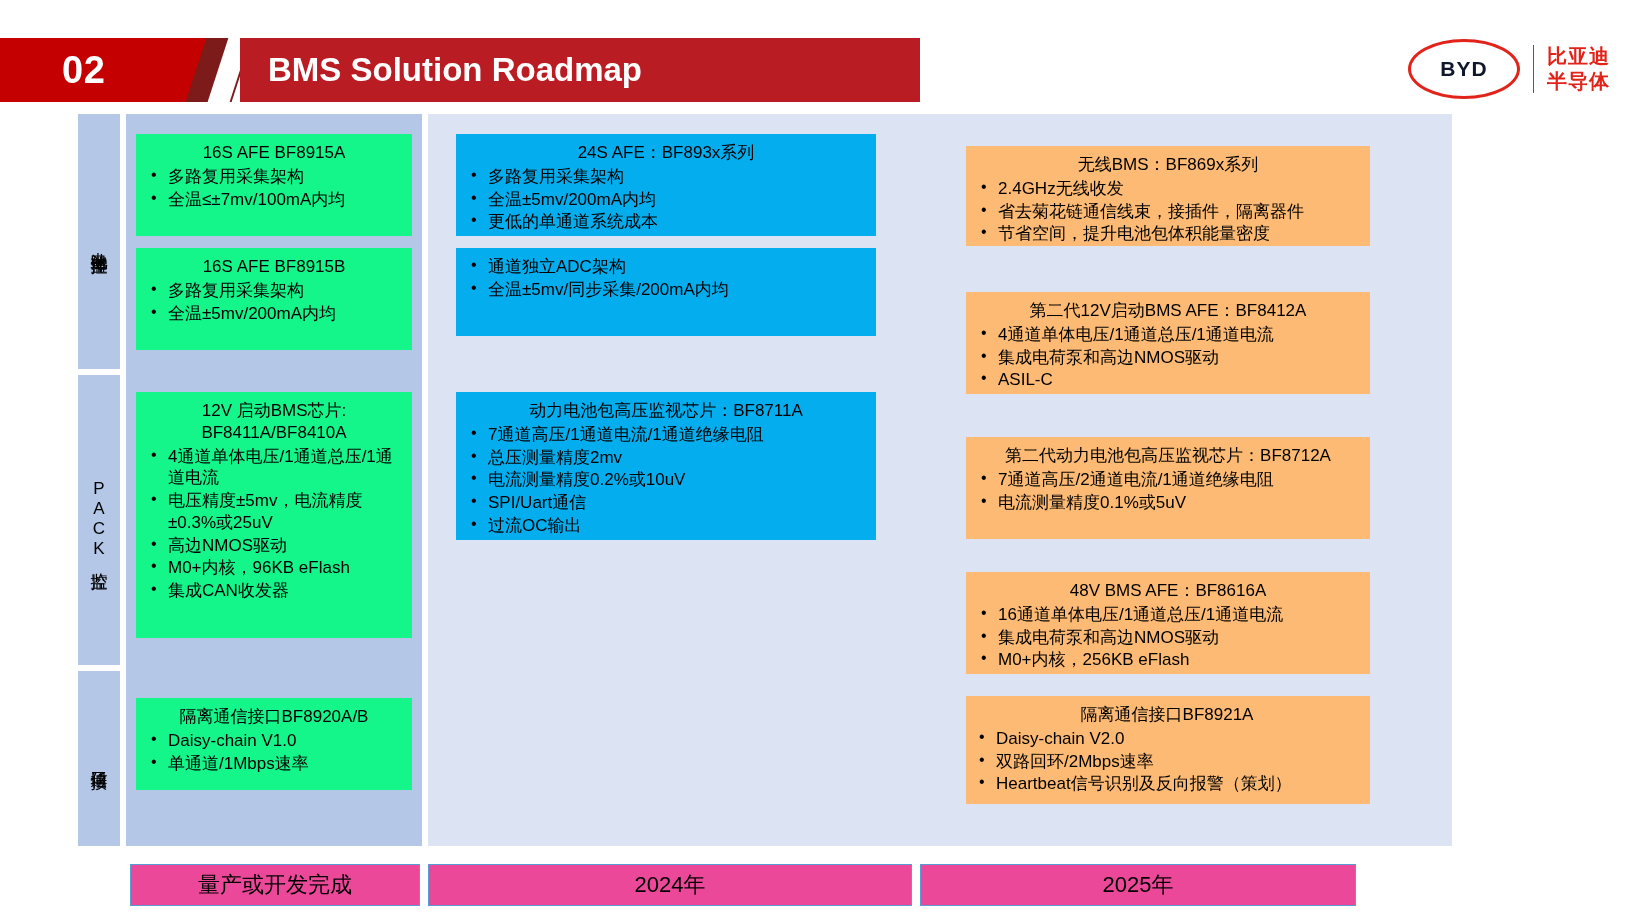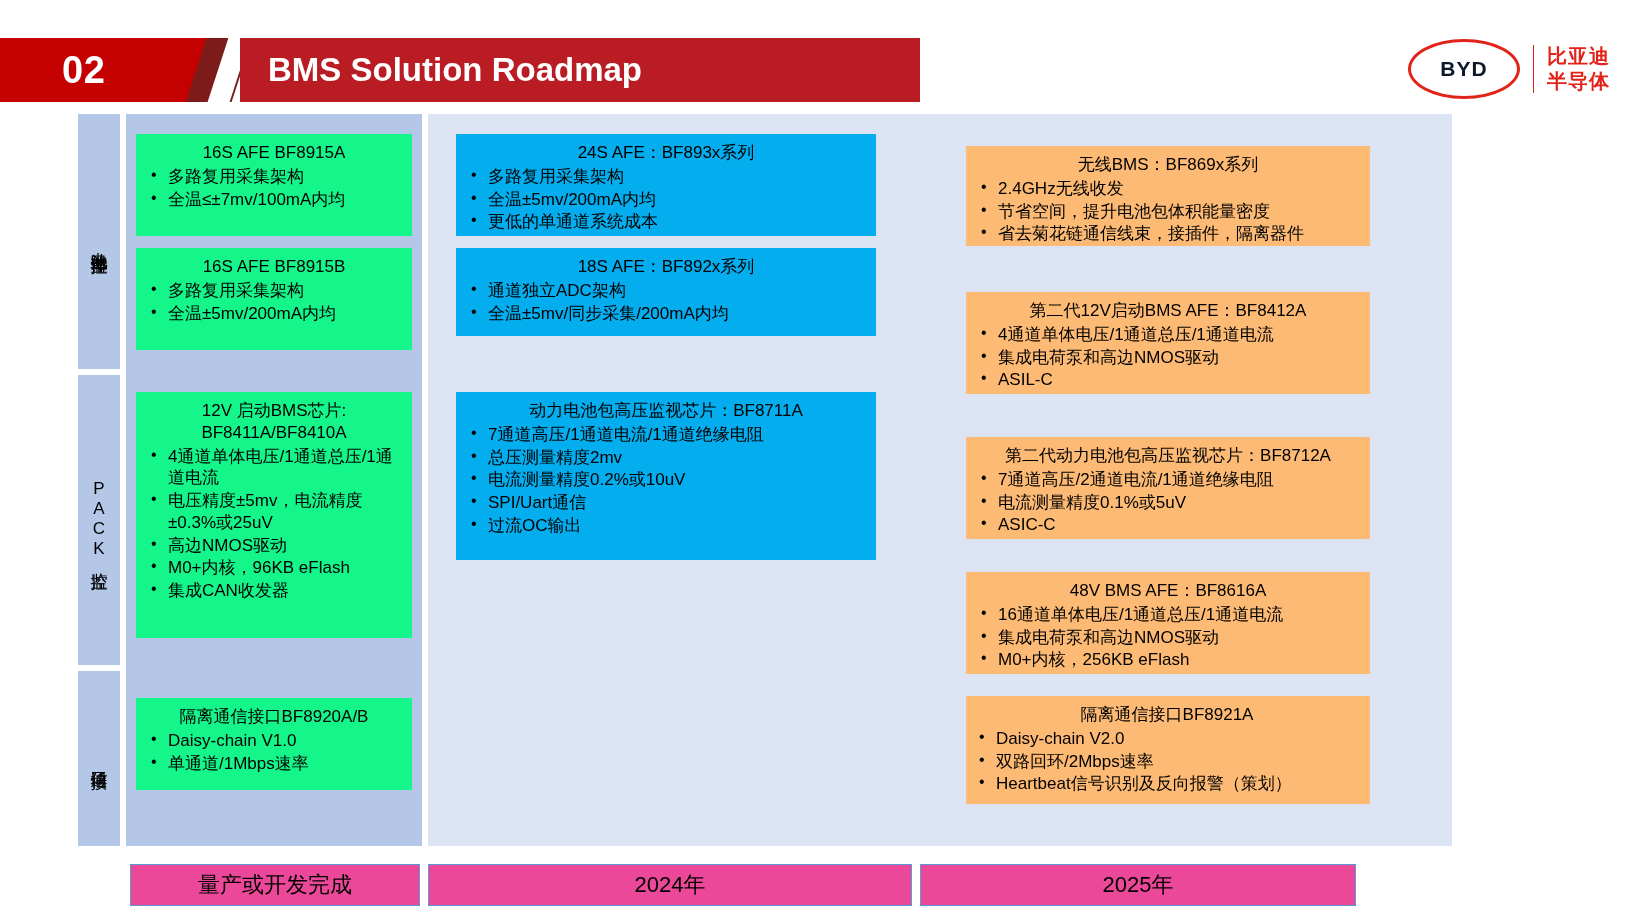--- a/index.html
+++ b/index.html
@@ -176,21 +176,21 @@
 
   
   .g1 { left: 136px; top: 134px;  width: 276px; height: 102px; }
   .g2 { left: 136px; top: 248px;  width: 276px; height: 102px; }
   .g3 { left: 136px; top: 392px;  width: 276px; height: 246px; }
   .g4 { left: 136px; top: 698px;  width: 276px; height: 92px;  }
 
   
   .b1 { left: 456px; top: 134px;  width: 420px; height: 102px; }
   .b2 { left: 456px; top: 248px;  width: 420px; height: 88px;  }
-  .b3 { left: 456px; top: 392px;  width: 420px; height: 168px; }
+  .b3 { left: 456px; top: 392px;  width: 420px; height: 148px; }
 
   
   .y1 { left: 966px; top: 146px;  width: 404px; height: 100px; }
   .y2 { left: 966px; top: 292px;  width: 404px; height: 102px; }
   .y3 { left: 966px; top: 437px;  width: 404px; height: 102px; }
   .y4 { left: 966px; top: 572px;  width: 404px; height: 102px; }
   .y5 { left: 966px; top: 696px;  width: 404px; height: 108px; padding-left: 8px; }
 
   
   .tl {
@@ -284,21 +284,20 @@
 <div class="card blue b1">
   <div class="card-title">24S AFE：BF893x系列</div>
   <ul>
     <li>多路复用采集架构</li>
     <li>全温±5mv/200mA内均</li>
     <li>更低的单通道系统成本</li>
   </ul>
 </div>
 
 <div class="card blue b2">
-  <div class="card-title">18S AFE：BF892x系列</div>
   <ul>
     <li>通道独立ADC架构</li>
     <li>全温±5mv/同步采集/200mA内均</li>
   </ul>
 </div>
 
 <div class="card blue b3">
   <div class="card-title">动力电池包高压监视芯片：BF8711A</div>
   <ul>
     <li>7通道高压/1通道电流/1通道绝缘电阻</li>
@@ -306,40 +305,39 @@
     <li>电流测量精度0.2%或10uV</li>
     <li>SPI/Uart通信</li>
     <li>过流OC输出</li>
   </ul>
 </div>
 
 <div class="card yellow y1">
   <div class="card-title">无线BMS：BF869x系列</div>
   <ul>
     <li>2.4GHz无线收发</li>
+    <li>省去菊花链通信线束，接插件，隔离器件</li>
     <li>节省空间，提升电池包体积能量密度</li>
-    <li>省去菊花链通信线束，接插件，隔离器件</li>
   </ul>
 </div>
 
 <div class="card yellow y2">
   <div class="card-title">第二代12V启动BMS AFE：BF8412A</div>
   <ul>
     <li>4通道单体电压/1通道总压/1通道电流</li>
     <li>集成电荷泵和高边NMOS驱动</li>
     <li>ASIL-C</li>
   </ul>
 </div>
 
 <div class="card yellow y3">
   <div class="card-title">第二代动力电池包高压监视芯片：BF8712A</div>
   <ul>
     <li>7通道高压/2通道电流/1通道绝缘电阻</li>
     <li>电流测量精度0.1%或5uV</li>
-    <li>ASIC-C</li>
   </ul>
 </div>
 
 <div class="card yellow y4">
   <div class="card-title">48V BMS AFE：BF8616A</div>
   <ul>
     <li>16通道单体电压/1通道总压/1通道电流</li>
     <li>集成电荷泵和高边NMOS驱动</li>
     <li>M0+内核，256KB eFlash</li>
   </ul>

